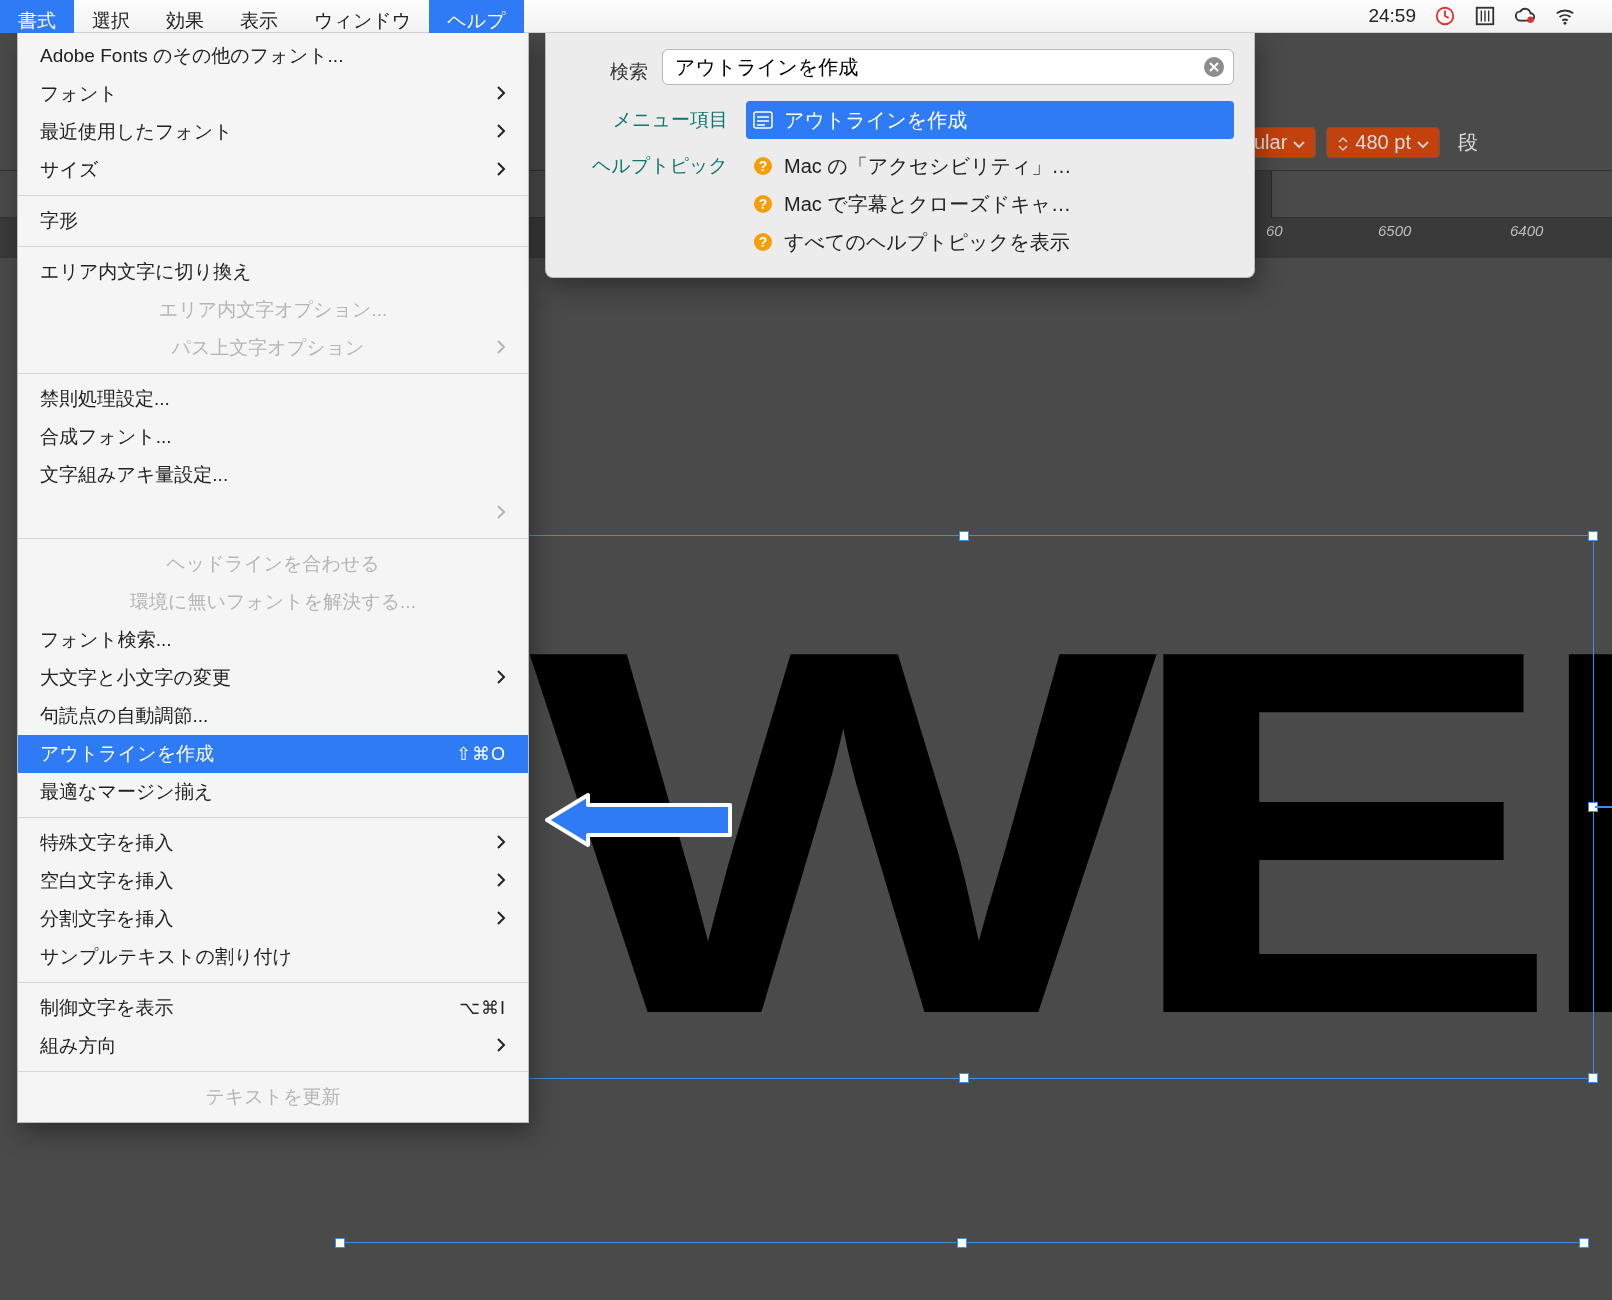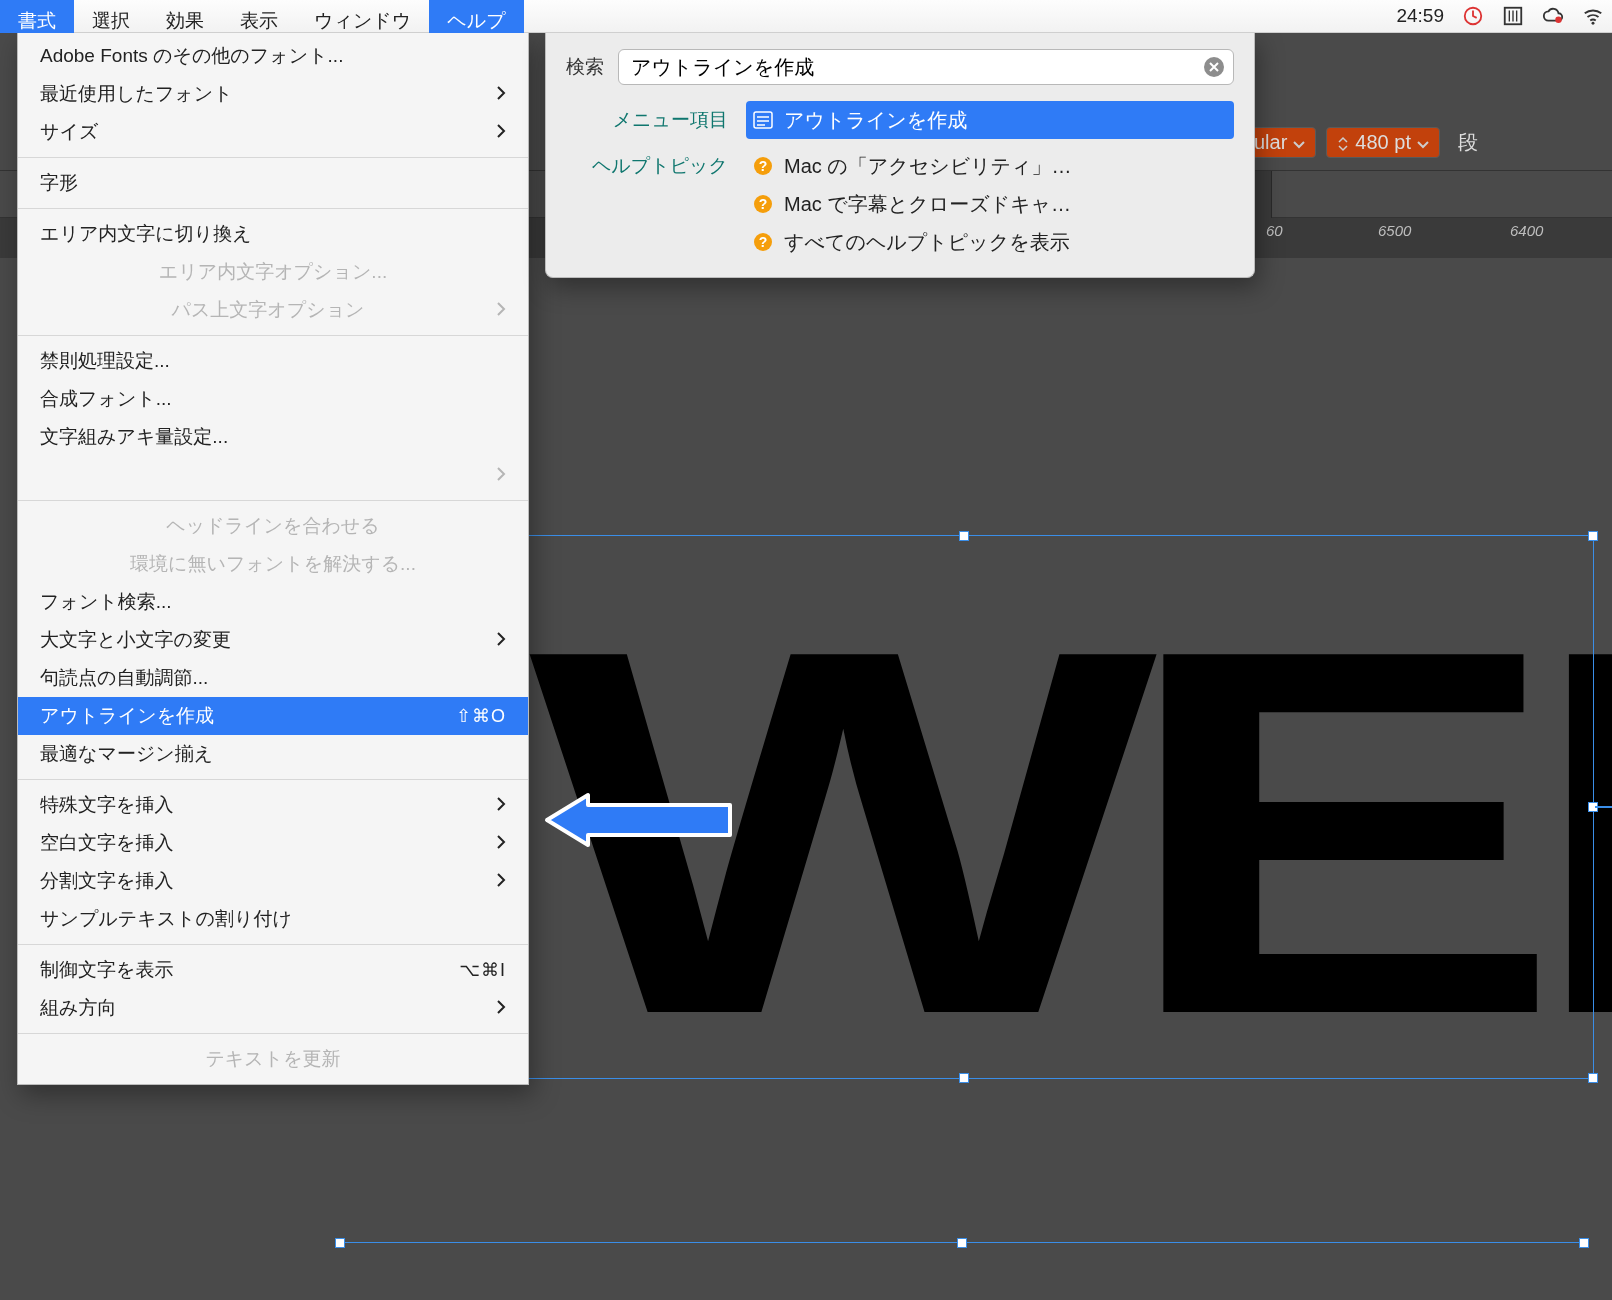--- a/index.html
+++ b/index.html
@@ -33,21 +33,21 @@
   }
   .menubar-item.active {
     background: #2f7bf6;
     color: #fff;
   }
   .menubar-spacer { flex: 1; }
   .status-area {
     display: flex;
     align-items: center;
     gap: 18px;
-    padding-right: 8px;
+    padding-right: 36px;
     font-size: 19px;
   }
   .status-icon { width: 22px; height: 22px; display:flex; align-items:center; justify-content:center; }
   .status-icon svg { width: 22px; height: 22px; }
 
   
   .dropdown {
     position: absolute;
     top: 33px;
     left: 17px;
@@ -98,23 +98,24 @@
     border-top:none;
     box-shadow: 4px 10px 24px rgba(0,0,0,.35);
     font-size: 20px;
     color:#222;
     z-index: 45;
     border-radius: 0 0 8px 8px;
     padding-bottom: 14px;
   }
   .hp-search {
     display:flex;
-    align-items:center;
+    align-items:flex-end;
     gap:14px;
     padding: 16px 20px 14px 20px;
+    margin-left: 44px;
   }
   .hp-search-label { font-size: 19px; color:#353535; }
   .hp-search-box {
     flex:1;
     display:flex;
     align-items:center;
     background:#fff;
     border:1px solid #b8b8b8;
     border-radius:6px;
     height:36px;
@@ -368,20 +369,26 @@
 </div>
 <div class="sel-box-outer">
   <div class="outerh l"></div>
   <div class="outerh m"></div>
   <div class="outerh r"></div>
 </div>
 
 <div class="dropdown" id="type-menu">
     <div class="dd-item">
       <span class="dd-label">Adobe Fonts のその他のフォント...</span>
+    </div>
+    <div class="dd-item">
+      <span class="dd-label">フォント</span>
+      <span class="dd-arrow"><svg viewBox="0 0 10 14">
+          <path d="M2 1l6 6-6 6" fill="none" stroke="currentColor" stroke-width="2"></path>
+        </svg></span>
     </div>
     <div class="dd-item">
       <span class="dd-label">最近使用したフォント</span>
       <span class="dd-arrow"><svg viewBox="0 0 10 14">
           <path d="M2 1l6 6-6 6" fill="none" stroke="currentColor" stroke-width="2"></path>
         </svg></span>
     </div>
     <div class="dd-item">
       <span class="dd-label">サイズ</span>
       <span class="dd-arrow"><svg viewBox="0 0 10 14">

